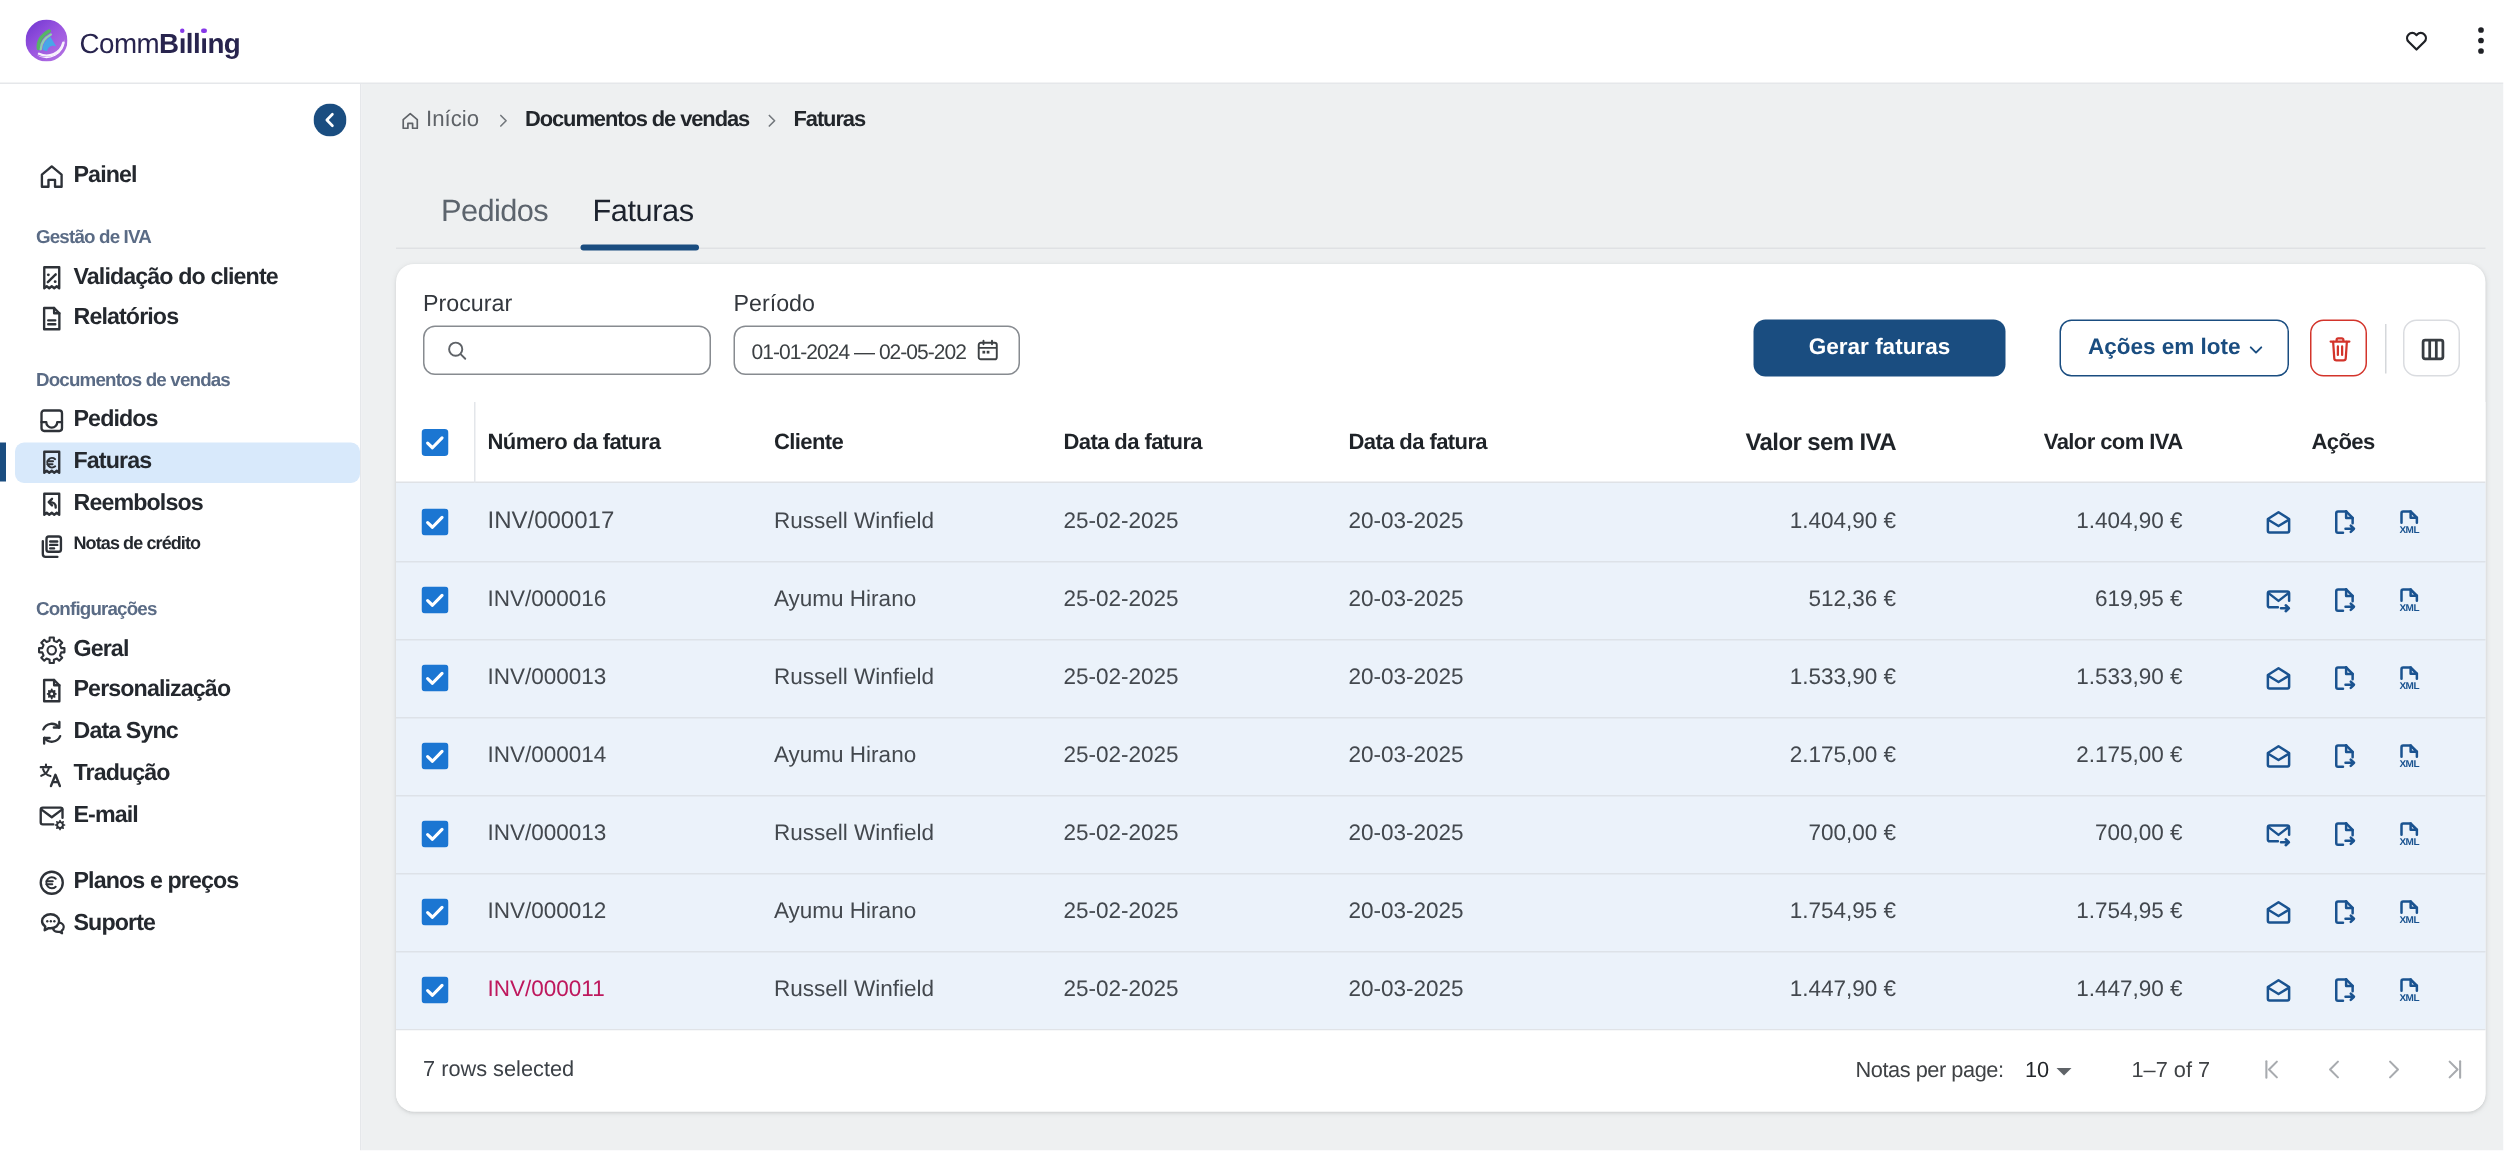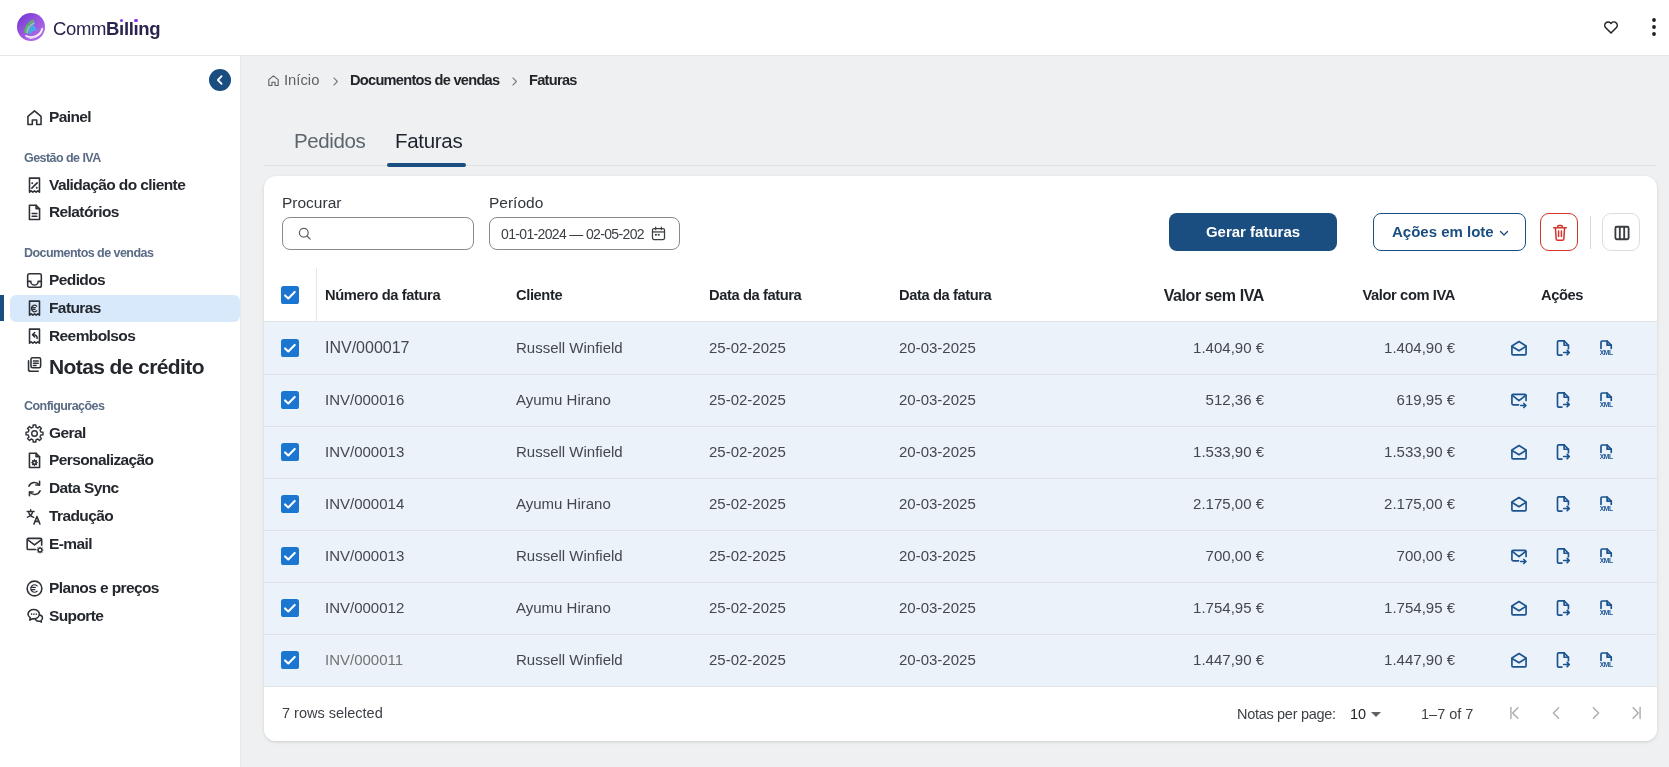--- a/index.html
+++ b/index.html
@@ -72,21 +72,21 @@
       <path d="M6.3 3.6h11.4v16l-1.9-1.5-1.9 1.5-1.9-1.5-1.9 1.5-1.9-1.5-1.9 1.5z" stroke="#2e3238" stroke-width="1.8" stroke-linecap="round" stroke-linejoin="round"></path>
       <path d="M15 14.2c.3-3-1.8-4.3-4.6-4.2" stroke="#2e3238" stroke-width="1.8" stroke-linecap="round" stroke-linejoin="round"></path>
       <path d="M12.2 7.5 9.7 10l2.5 2.5" stroke="#2e3238" stroke-width="1.8" stroke-linecap="round" stroke-linejoin="round"></path>
     </svg></div>
 <div class="abs" style="left:49px;top:327px;font-size:15.5px;font-weight:bold;color:#24282e;letter-spacing:-0.6px;">Reembolsos</div>
 <div class="abs" style="left:24px;top:354px;width:21px;height:21px;"><svg width="21" height="21" viewBox="0 0 24 24" fill="none" style="">
       <path d="M5.2 7.8v9.8a2.1 2.1 0 0 0 2.1 2.1h9" stroke="#2e3238" stroke-width="1.8" stroke-linecap="round" stroke-linejoin="round"></path>
       <rect x="8" y="4.2" width="11" height="11.6" rx="1.8" stroke="#2e3238" stroke-width="1.8" stroke-linecap="round" stroke-linejoin="round"></rect>
       <path d="M10.8 8h5.4M10.8 10.6h5.4M10.8 13.2h3" stroke="#2e3238" stroke-width="1.8" stroke-linecap="round" stroke-linejoin="round"></path>
     </svg></div>
-<div class="abs" style="left:49px;top:355px;font-size:21px;font-weight:bold;color:#24282e;letter-spacing:-0.6px;">Notas de crédito</div>
+<div class="abs" style="left:49px;top:355px;font-size:12px;font-weight:bold;color:#24282e;letter-spacing:-0.6px;">Notas de crédito</div>
 <div class="abs" style="left:24px;top:399px;font-size:12.5px;font-weight:bold;color:#5a6b85;letter-spacing:-0.55px;">Configurações</div>
 <div class="abs" style="left:24px;top:423px;width:21px;height:21px;"><svg width="21" height="21" viewBox="0 0 24 24" fill="none" style="">
       <path d="M10.39 2.33 L13.61 2.33 L13.65 4.79 L15.93 5.73 L17.70 4.03 L19.97 6.30 L18.27 8.07 L19.21 10.35 L21.67 10.39 L21.67 13.61 L19.21 13.65 L18.27 15.93 L19.97 17.70 L17.70 19.97 L15.93 18.27 L13.65 19.21 L13.61 21.67 L10.39 21.67 L10.35 19.21 L8.07 18.27 L6.30 19.97 L4.03 17.70 L5.73 15.93 L4.79 13.65 L2.33 13.61 L2.33 10.39 L4.79 10.35 L5.73 8.07 L4.03 6.30 L6.30 4.03 L8.07 5.73 L10.35 4.79 Z" stroke="#2e3238" stroke-width="1.6" stroke-linejoin="round"></path>
       <circle cx="12" cy="12" r="3.2" stroke="#2e3238" stroke-width="1.6"></circle>
     </svg></div>
 <div class="abs" style="left:49px;top:424px;font-size:15.5px;font-weight:bold;color:#24282e;letter-spacing:-0.6px;">Geral</div>
 <div class="abs" style="left:24px;top:450px;width:21px;height:21px;"><svg width="21" height="21" viewBox="0 0 24 24" fill="none" style="">
       <path d="M6.2 3.8h7.6l4 4V20H6.2z" stroke="#2e3238" stroke-width="1.8" stroke-linecap="round" stroke-linejoin="round"></path>
       <path d="M13.8 3.8v4h4" stroke="#2e3238" stroke-width="1.8" stroke-linecap="round" stroke-linejoin="round"></path>
       <circle cx="12" cy="14.4" r="2" stroke="#2e3238" stroke-width="1.8" stroke-linecap="round" stroke-linejoin="round"></circle>
@@ -348,21 +348,21 @@
 <div class="abs" style="left:1596px;top:598px;"><svg width="20" height="20" viewBox="0 0 24 24" fill="none" style="">
       <path d="M6 12.6V4.9a1.3 1.3 0 0 1 1.3-1.3h6l5 5v4" stroke="#1a5390" stroke-width="2" stroke-linecap="round" stroke-linejoin="round"></path>
       <path d="M13.3 3.6v5h5" stroke="#1a5390" stroke-width="2" stroke-linecap="round" stroke-linejoin="round"></path>
       <text x="12.2" y="20.6" font-family="Liberation Sans" font-size="8" font-weight="bold" fill="#1a5390" text-anchor="middle" stroke="none" letter-spacing="-0.4">XML</text>
     </svg></div>
 <div class="abs" style="left:264px;top:634px;width:1393px;height:52px;background:#ebf2fa;border-top:1px solid #dde2e8;"></div>
 <div style="position:absolute;left:281px;top:651px;width:18px;height:18px;"><svg width="18" height="18" viewBox="0 0 18 18" fill="none" style="">
       <rect width="18" height="18" rx="2.6" fill="#1b76d2"></rect>
       <path d="M4.1 9.4l3.2 3.1 6.4-6.6" stroke="#fff" stroke-width="2.1" fill="none" stroke-linecap="round" stroke-linejoin="round"></path>
     </svg></div>
-<div class="abs" style="left:325px;font-size:15px;color:#737373;top:651px;">INV/000011</div>
+<div class="abs" style="left:325px;font-size:15px;color:#be185d;top:651px;">INV/000011</div>
 <div class="abs" style="left:516px;font-size:15px;color:#43484e;top:651px;">Russell Winfield</div>
 <div class="abs" style="left:709px;font-size:15px;color:#43484e;top:651px;">25-02-2025</div>
 <div class="abs" style="left:899px;font-size:15px;color:#43484e;top:651px;">20-03-2025</div>
 <div class="abs" style="right:405px;font-size:15px;color:#43484e;top:651px;">1.447,90 €</div>
 <div class="abs" style="right:214px;font-size:15px;color:#43484e;top:651px;">1.447,90 €</div>
 <div class="abs" style="left:1509px;top:650px;"><svg width="20" height="20" viewBox="0 0 24 24" fill="none" style="">
       <path d="M3.5 9.6 12 4.2l8.5 5.4V19a1.3 1.3 0 0 1-1.3 1.3H4.8A1.3 1.3 0 0 1 3.5 19z" stroke="#1a5390" stroke-width="2" stroke-linecap="round" stroke-linejoin="round"></path>
       <path d="M3.8 10.2 12 15.2l8.2-5" stroke="#1a5390" stroke-width="2" stroke-linecap="round" stroke-linejoin="round"></path>
     </svg></div>
 <div class="abs" style="left:1553px;top:650px;"><svg width="20" height="20" viewBox="0 0 24 24" fill="none" style="">

